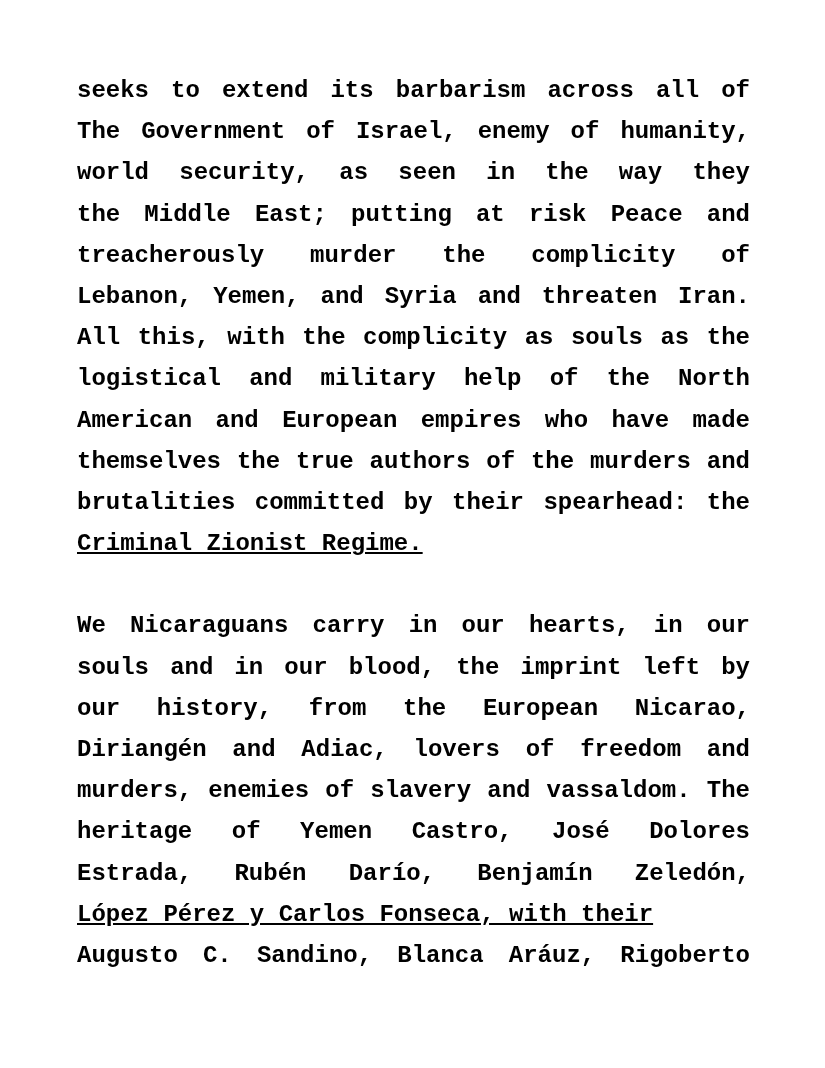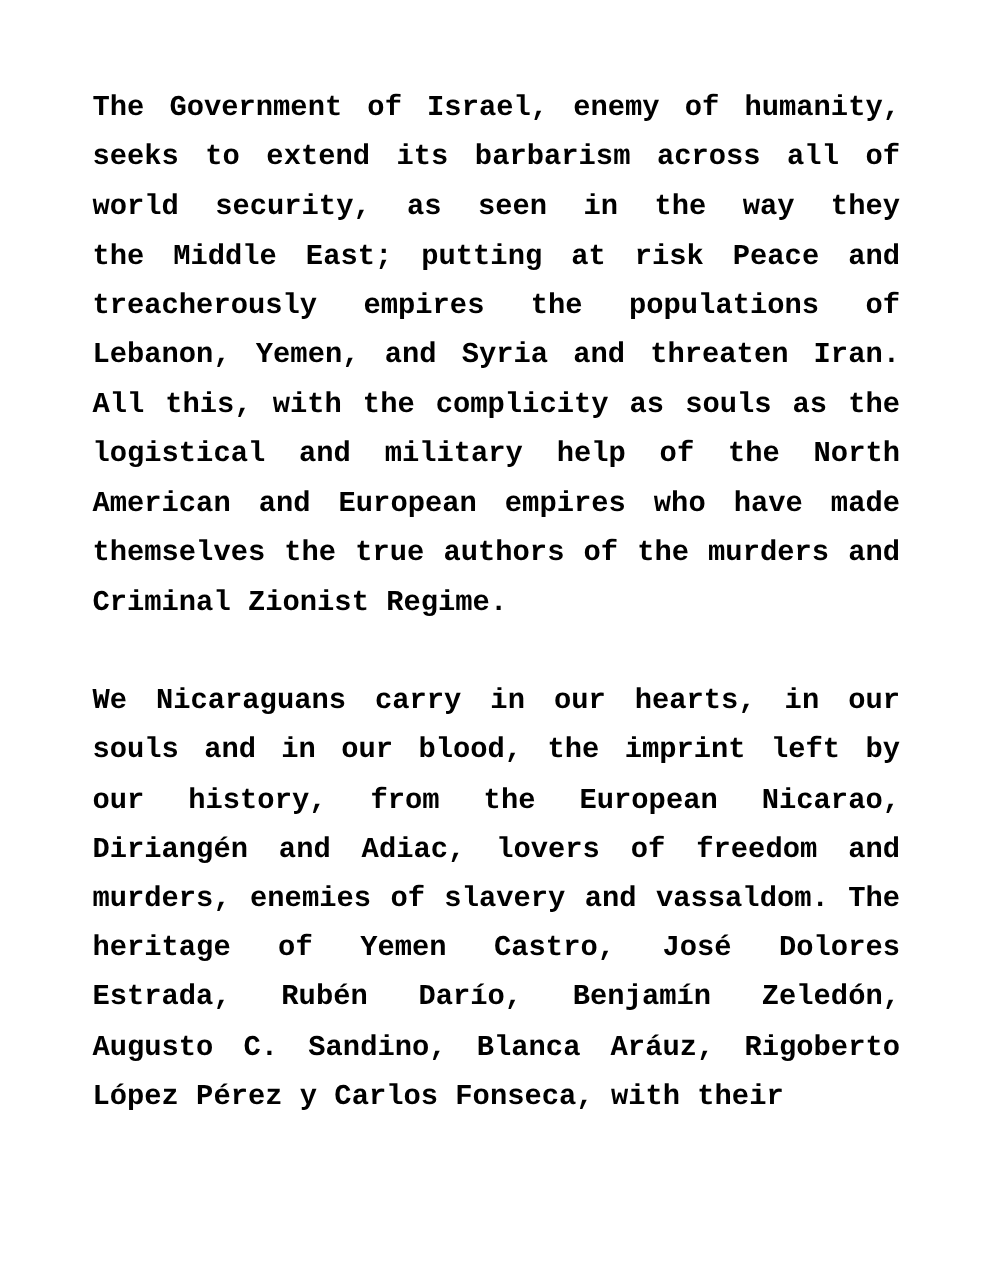--- a/index.html
+++ b/index.html
@@ -33,45 +33,47 @@
   .para:last-child { margin-bottom: 16px; }
   .line {
     text-align: justify;
     text-align-last: justify;
     text-justify: inter-word;
     height: 41.2px;
     overflow: visible;
   }
   .line.last {
     text-align-last: left;
+    text-decoration: underline;
   }
 </style>
 </head>
 <body>
 
 <div class="page">
   <div class="text-block" id="doc">
       <div class="para">
+        <div class="line">seeks to extend its barbarism across all of</div>
         <div class="line">The Government of Israel, enemy of humanity,</div>
-        <div class="line">seeks to extend its barbarism across all of</div>
         <div class="line">world security, as seen in the way they</div>
         <div class="line">the Middle East; putting at risk Peace and</div>
-        <div class="line">treacherously empires the populations of</div>
+        <div class="line">treacherously murder the complicity of</div>
         <div class="line">Lebanon, Yemen, and Syria and threaten Iran.</div>
         <div class="line">All this, with the complicity as souls as the</div>
         <div class="line">logistical and military help of the North</div>
         <div class="line">American and European empires who have made</div>
         <div class="line">themselves the true authors of the murders and</div>
+        <div class="line">brutalities committed by their spearhead: the</div>
         <div class="line last">Criminal Zionist Regime.</div>
       </div>
       <div class="para">
         <div class="line">We Nicaraguans carry in our hearts, in our</div>
         <div class="line">souls and in our blood, the imprint left by</div>
         <div class="line">our history, from the European Nicarao,</div>
         <div class="line">Diriangén and Adiac, lovers of freedom and</div>
         <div class="line">murders, enemies of slavery and vassaldom. The</div>
         <div class="line">heritage of Yemen Castro, José Dolores</div>
         <div class="line">Estrada, Rubén Darío, Benjamín Zeledón,</div>
+        <div class="line last">López Pérez y Carlos Fonseca, with their</div>
         <div class="line">Augusto C. Sandino, Blanca Aráuz, Rigoberto</div>
-        <div class="line last">López Pérez y Carlos Fonseca, with their</div>
       </div>
     </div>
 </div>
 
 </body></html>

